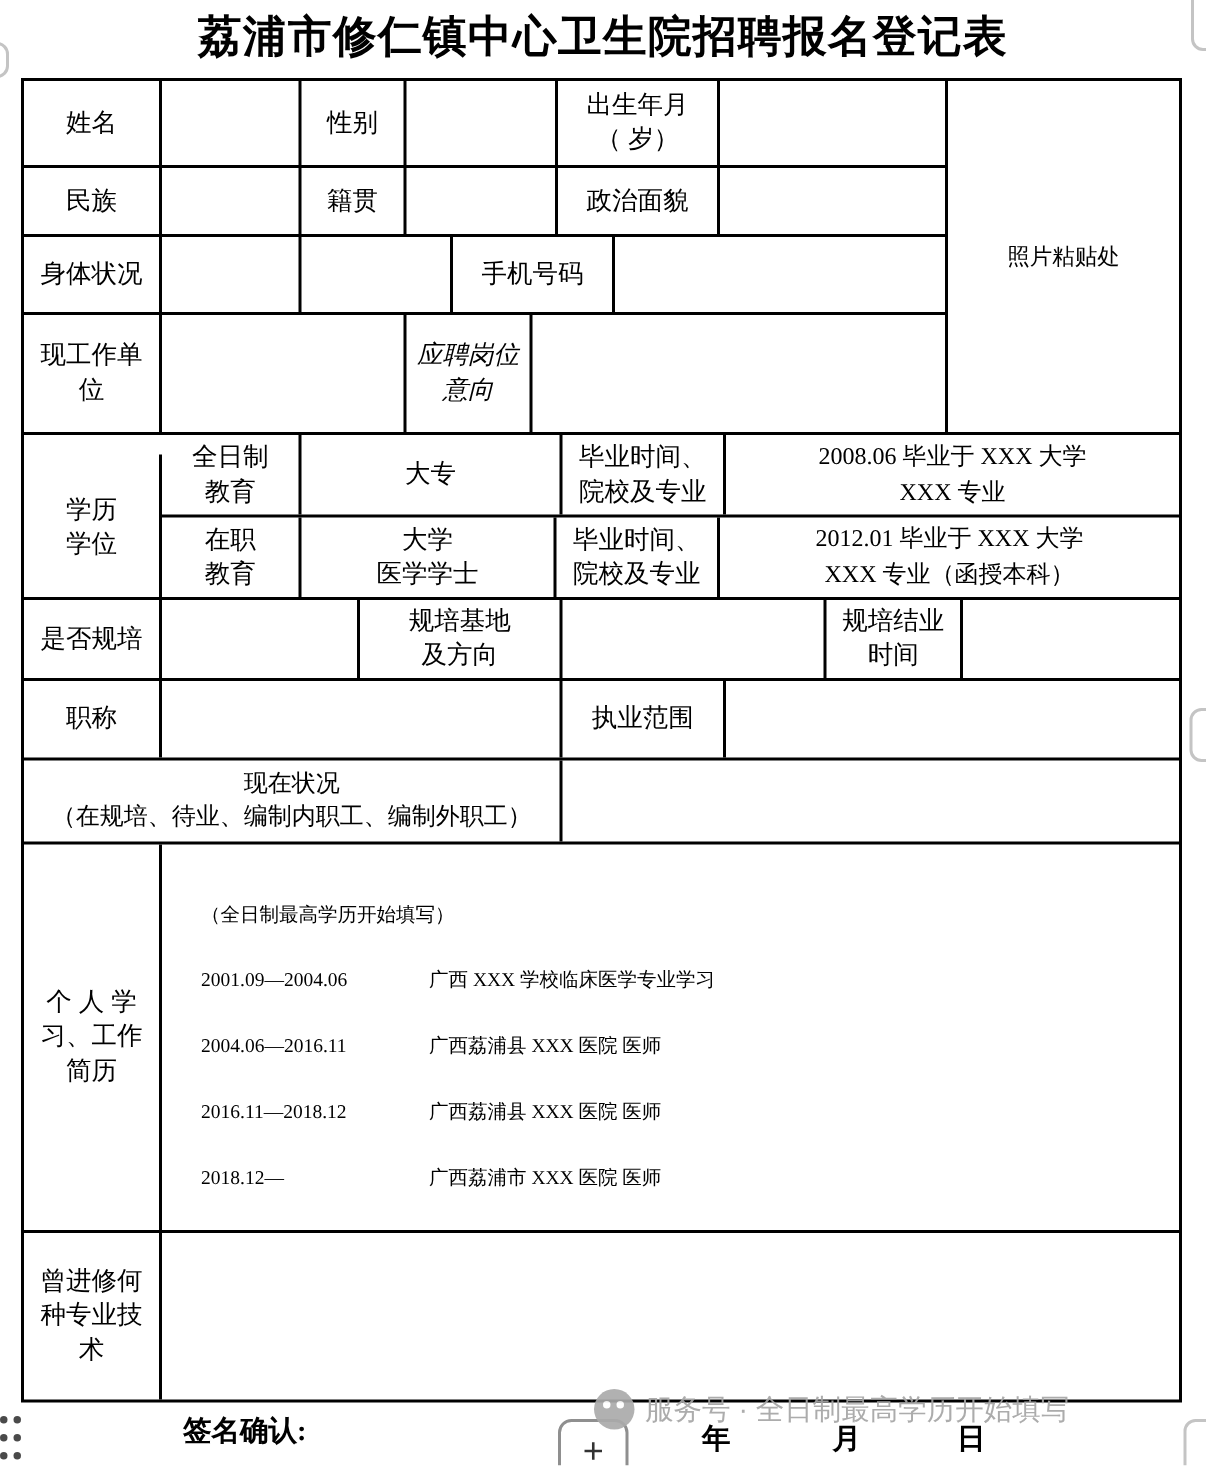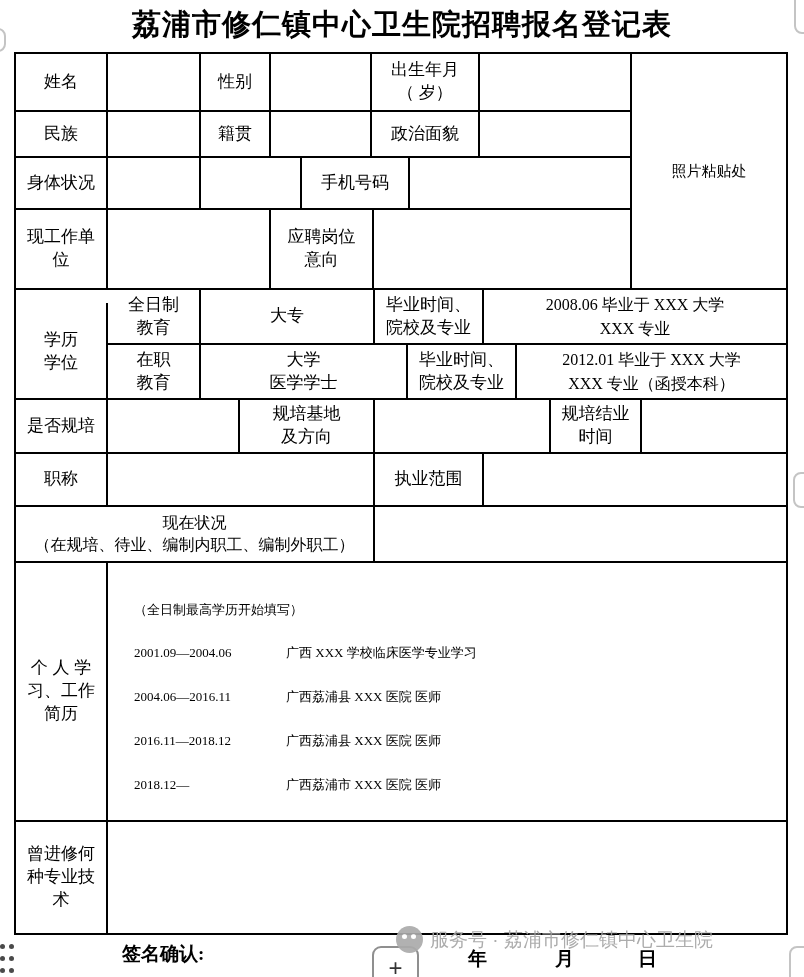--- a/index.html
+++ b/index.html
@@ -87,21 +87,21 @@
           <div class="c" style="width:92px;">身体状况</div>
           <div class="c" style="width:93px;"></div>
           <div class="c" style="width:101px;"></div>
           <div class="c" style="width:108px;">手机号码</div>
           <div class="c end" style="flex:1;"></div>
         </div>
         <div class="row" style="flex:1;border-bottom:none;">
           <div class="c" style="width:92px;">现工作单
 位</div>
           <div class="c" style="width:163px;"></div>
-          <div class="c" style="width:103px;">应聘岗位
+          <div class="c" style="width:84px;font-style:italic;">应聘岗位
 意向</div>
           <div class="c end" style="flex:1;"></div>
         </div>
       </div>
       <div class="photo">
         <span>照片粘贴处</span>
       </div>
     </div>
 
     <div class="gb">
@@ -113,21 +113,21 @@
 教育</div>
           <div class="c" style="width:174px;">大专</div>
           <div class="c" style="width:109px;">毕业时间、
 院校及专业</div>
           <div class="c end ser edu-detail" style="flex:1;">2008.06 毕业于 XXX 大学
 XXX 专业</div>
         </div>
         <div class="row">
           <div class="c" style="width:93px;">在职
 教育</div>
-          <div class="c" style="width:207px;">大学
+          <div class="c" style="width:170px;">大学
 医学学士</div>
           <div class="c" style="width:109px;">毕业时间、
 院校及专业</div>
           <div class="c end ser edu-detail" style="flex:1;">2012.01 毕业于 XXX 大学
 XXX 专业（函授本科）</div>
         </div>
       </div>
     </div>
 
     <div class="row" style="flex:0 0 54px;">
@@ -191,21 +191,21 @@
   <div class="footer-sign">签名确认:</div>
   <div class="plus-box">
     <span>+</span>
   </div>
   <div class="ymd" style="left:468px;">年</div>
   <div class="ymd" style="left:555px;">月</div>
   <div class="ymd" style="left:638px;">日</div>
 
   <div class="watermark">
     <span class="wm-icon"></span>
-    <span>服务号 · 荔浦市修仁镇中心卫生院</span>
+    <span>服务号 · 全日制最高学历开始填写</span>
   </div>
 
   <div class="dots">
     <span></span>
       <span></span>
     <span></span>
       <span></span>
     <span></span>
       <span></span>
   </div>

